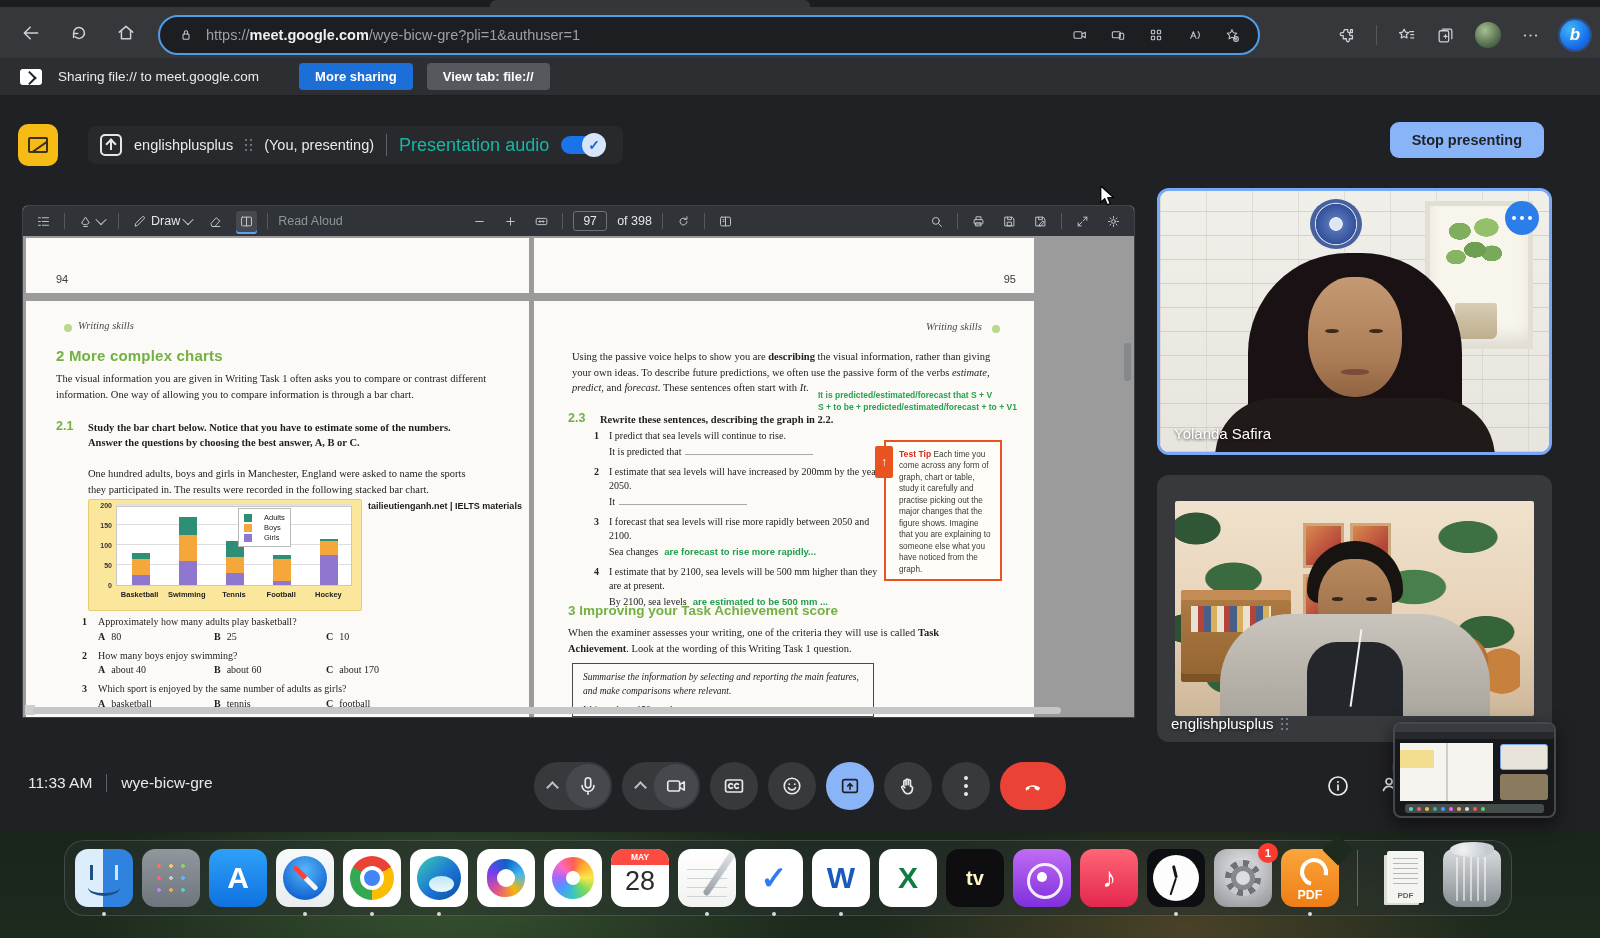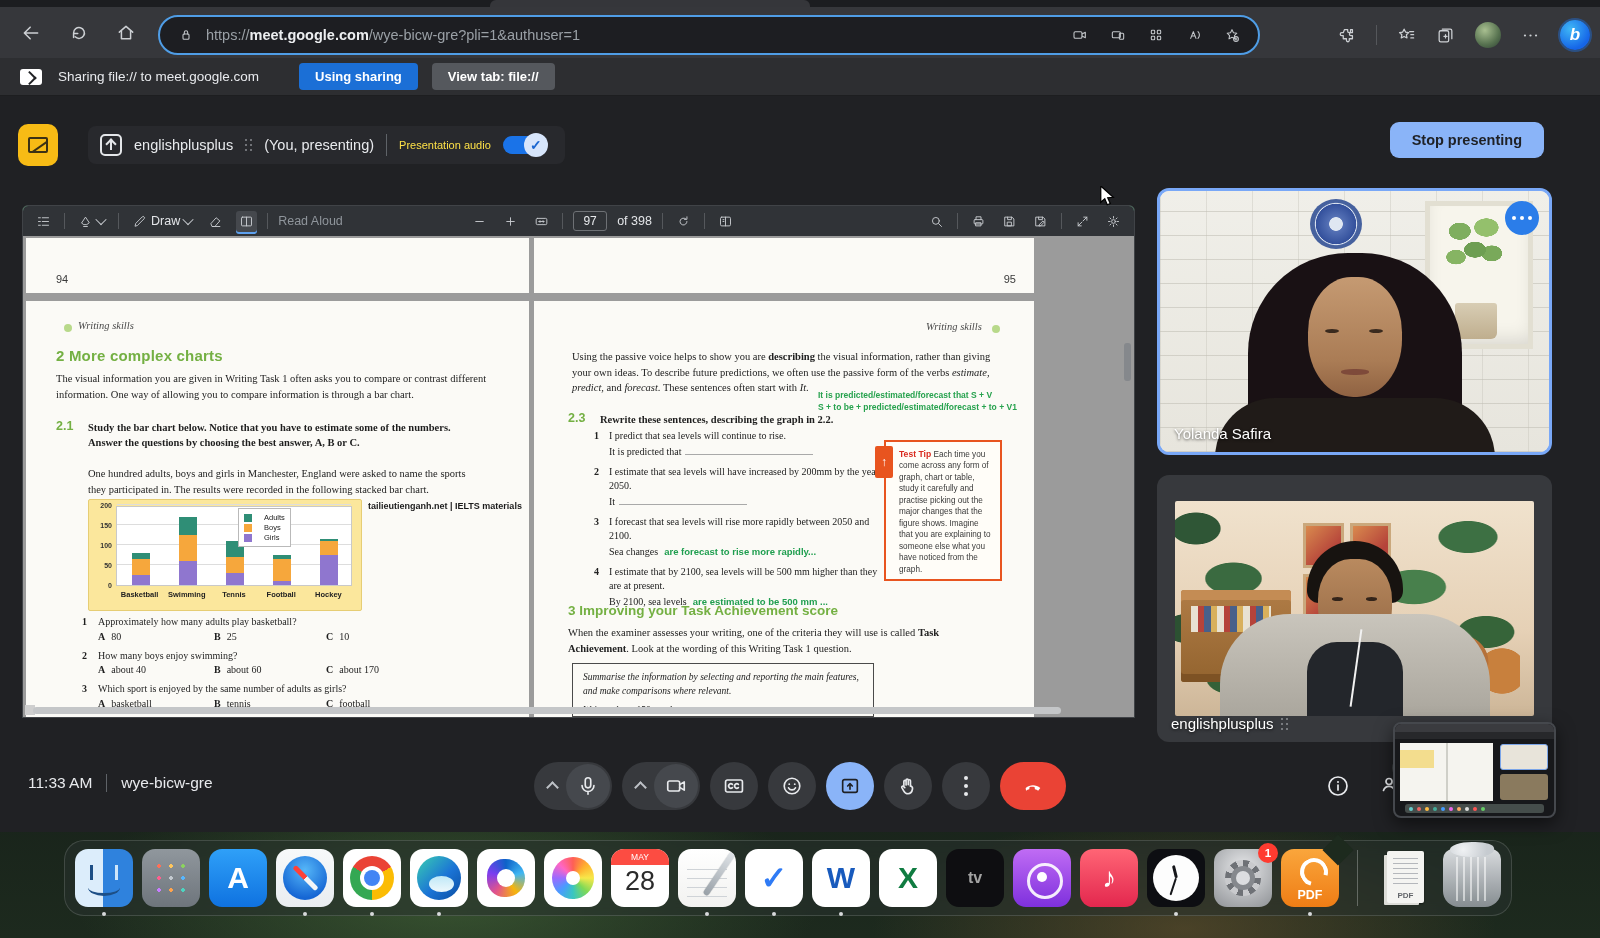--- a/index.html
+++ b/index.html
@@ -47,21 +47,21 @@
   #present-pill{position:absolute;left:88px;top:30px;height:38px;border-radius:8px;background:#28292d;display:flex;align-items:center;padding:0 20px 0 12px;gap:12px}
   #upload-ico{width:22px;height:22px;border:2px solid #e4e6e9;border-radius:5px;position:relative;flex:none}
   #upload-ico::after{content:"";position:absolute;left:50%;top:4px;width:6px;height:6px;border-top:2px solid #e4e6e9;border-right:2px solid #e4e6e9;transform:translateX(-50%) rotate(-45deg)}
   #upload-ico::before{content:"";position:absolute;left:50%;top:5px;width:2px;height:9px;background:#e4e6e9;transform:translateX(-50%)}
   .hdr-name{color:#e8eaed;font-size:14.5px}
   .drag-dots{width:7px;height:12px;position:relative;opacity:.65;flex:none}
   .drag-dots::before,.drag-dots::after{content:"";position:absolute;top:0;width:2px;height:2px;border-radius:50%;background:#bdc1c6;box-shadow:0 5px 0 #bdc1c6,0 10px 0 #bdc1c6}
   .drag-dots::before{left:0}.drag-dots::after{left:5px}
   .hdr-status{color:#e8eaed;font-size:14.5px}
   .hdr-sep{width:1px;height:22px;background:#5f6368}
-  #audio-label{color:#fde047;font-size:11px}
+  #audio-label{color:#14b8a6;font-size:18px}
   #audio-toggle{width:42px;height:18px;border-radius:9px;background:#1a73e8;position:relative;flex:none}
   #audio-toggle .knob{position:absolute;right:-3px;top:-3px;width:24px;height:24px;border-radius:50%;background:#d7e5fb;color:#1a66d0;font-size:14px;font-weight:bold;display:flex;align-items:center;justify-content:center}
   #stop-presenting-btn{position:absolute;right:56px;top:26px;height:36px;padding:0 22px;border:none;border-radius:9px;background:#8ab4f8;color:#1f2125;font-size:14.5px;font-weight:bold;font-family:"Liberation Sans",sans-serif}
 
   
   #pdf-viewer{position:absolute;left:22px;top:205px;width:1113px;height:513px;background:#86efac;border-radius:6px 6px 0 0;border:1px solid #404347;overflow:hidden}
   #pdf-toolbar{position:absolute;left:0;top:0;width:100%;height:30px;background:#303337;display:flex;align-items:center;padding:0 10px;gap:10px}
   #pdf-toolbar svg{width:15px;height:15px;stroke:#c8cbcf;fill:none;stroke-width:1.5;stroke-linecap:round;stroke-linejoin:round;flex:none}
   .tbtn{display:flex;align-items:center;gap:4px;padding:3px;border-radius:3px}
   .tbtn.sel{background:#45484d;box-shadow:0 2px 0 #5ea1ef}
@@ -247,29 +247,29 @@
   .icon-edge::before{content:"";position:absolute;inset:7px;border-radius:50%;background:linear-gradient(135deg,#37c6b5 5%,#1b74d6 55%,#0b4da0)}
   .icon-edge::after{content:"";position:absolute;left:19px;top:27px;width:25px;height:16px;border-radius:50%;background:linear-gradient(180deg,#bfe8f7,#eef8fc)}
   .icon-copilot{background:#fff}
   .icon-copilot::before{content:"";position:absolute;inset:10px;border-radius:46% 54% 52% 48%;background:conic-gradient(#0d62c8,#3fb6f2,#f6b50b,#e2548a,#7b3df0,#0d62c8)}
   .icon-copilot::after{content:"";position:absolute;inset:20px;border-radius:50%;background:#fff}
   .icon-photos{background:#fff}
   .icon-photos::before{content:"";position:absolute;inset:8px;border-radius:50%;background:conic-gradient(#fe5f55,#ffb02e,#f7e84a,#7ed957,#39c6c0,#4a9bff,#9b6bff,#ff66c4,#fe5f55)}
   .icon-photos::after{content:"";position:absolute;left:50%;top:50%;width:14px;height:14px;margin:-7px;border-radius:50%;background:#fff}
   .icon-calendar{background:#fff}
   .icon-calendar::before{content:"";position:absolute;left:0;right:0;top:0;height:16px;background:#fc4c42;border-radius:13px 13px 0 0}
-  .cal-month{position:absolute;top:3px;left:0;right:0;text-align:center;font-size:8.5px;font-weight:normal;color:#fff;z-index:2}
+  .cal-month{position:absolute;top:3px;left:0;right:0;text-align:center;font-size:8.5px;font-weight:bold;color:#fff;z-index:2}
   .cal-day{position:absolute;top:17px;left:0;right:0;text-align:center;font-size:27px;color:#2b2b2b}
   .icon-notes{background:linear-gradient(180deg,#fff,#f2f2f0)}
   .icon-notes::before{content:"";position:absolute;inset:12px 9px 9px;background:repeating-linear-gradient(180deg,transparent 0 8px,#cfd3d7 8px 9px)}
   .icon-notes::after{content:"";position:absolute;right:14px;top:0px;width:6px;height:50px;background:linear-gradient(180deg,#dfe3e7,#98a0a7);transform:rotate(34deg);border-radius:3px;box-shadow:0 0 1px rgba(0,0,0,.3)}
   .icon-things{background:#fff}.icon-things .glyph{color:#2f7bf5;font-size:32px}
   .icon-word{background:#fff}.icon-word .glyph{color:#185abd;font-size:30px}
   .icon-excel{background:#fff}.icon-excel .glyph{color:#107c41;font-size:30px}
-  .icon-appletv{background:#0e0e11}.icon-appletv .glyph{color:#a3a3a3;font-size:16px}
+  .icon-appletv{background:#0e0e11}.icon-appletv .glyph{color:#fef9c3;font-size:20px}
   .icon-podcasts{background:linear-gradient(180deg,#c06cf4,#7e30dd)}
   .icon-podcasts::before{content:"";position:absolute;left:50%;top:50%;width:10px;height:10px;margin:-6px 0 0 -5px;border-radius:50%;background:#fff}
   .icon-podcasts::after{content:"";position:absolute;left:50%;top:50%;width:30px;height:30px;margin:-15px;border-radius:50%;border:3.5px solid rgba(255,255,255,.9)}
   .icon-music{background:linear-gradient(180deg,#ff6575,#e3274e)}.icon-music .glyph{color:#fff;font-size:28px}
   .icon-clock{background:#0d0e12}
   .icon-clock::before{content:"";position:absolute;inset:6px;border-radius:50%;background:#fdfdfd}
   .ch,.cm{position:absolute;left:50%;bottom:50%;transform-origin:50% 100%;background:#16171b;border-radius:2px;z-index:2}
   .ch{width:3px;height:13px;margin-left:-1.5px;transform:rotate(-14deg)}
   .cm{width:2px;height:18px;margin-left:-1px;transform:rotate(198deg)}
   .icon-settings{background:radial-gradient(circle at 50% 35%,#e8e9eb,#8f9296)}
@@ -371,21 +371,21 @@
           <circle cx="12" cy="12" r="1.4" fill="#cdd0d4" stroke="none"></circle>
           <circle cx="19" cy="12" r="1.4" fill="#cdd0d4" stroke="none"></circle>
         </svg>
       <div id="bing-btn">b</div>
     </div>
   </div>
 
   <div id="sharing-bar">
     <div id="share-glyph"></div>
     <span id="sharing-text">Sharing file:// to meet.google.com</span>
-    <button class="bar-btn" id="stop-sharing-btn">Using sharing</button>
+    <button class="bar-btn" id="stop-sharing-btn">More sharing</button>
     <button class="bar-btn" id="view-tab-btn">View tab: file://</button>
   </div>
 
   <div id="present-header">
     <div id="ppt-icon">
         <div class="g"></div>
       </div>
     <div id="present-pill">
       <div id="upload-ico"></div>
       <span class="hdr-name">englishplusplus</span>

